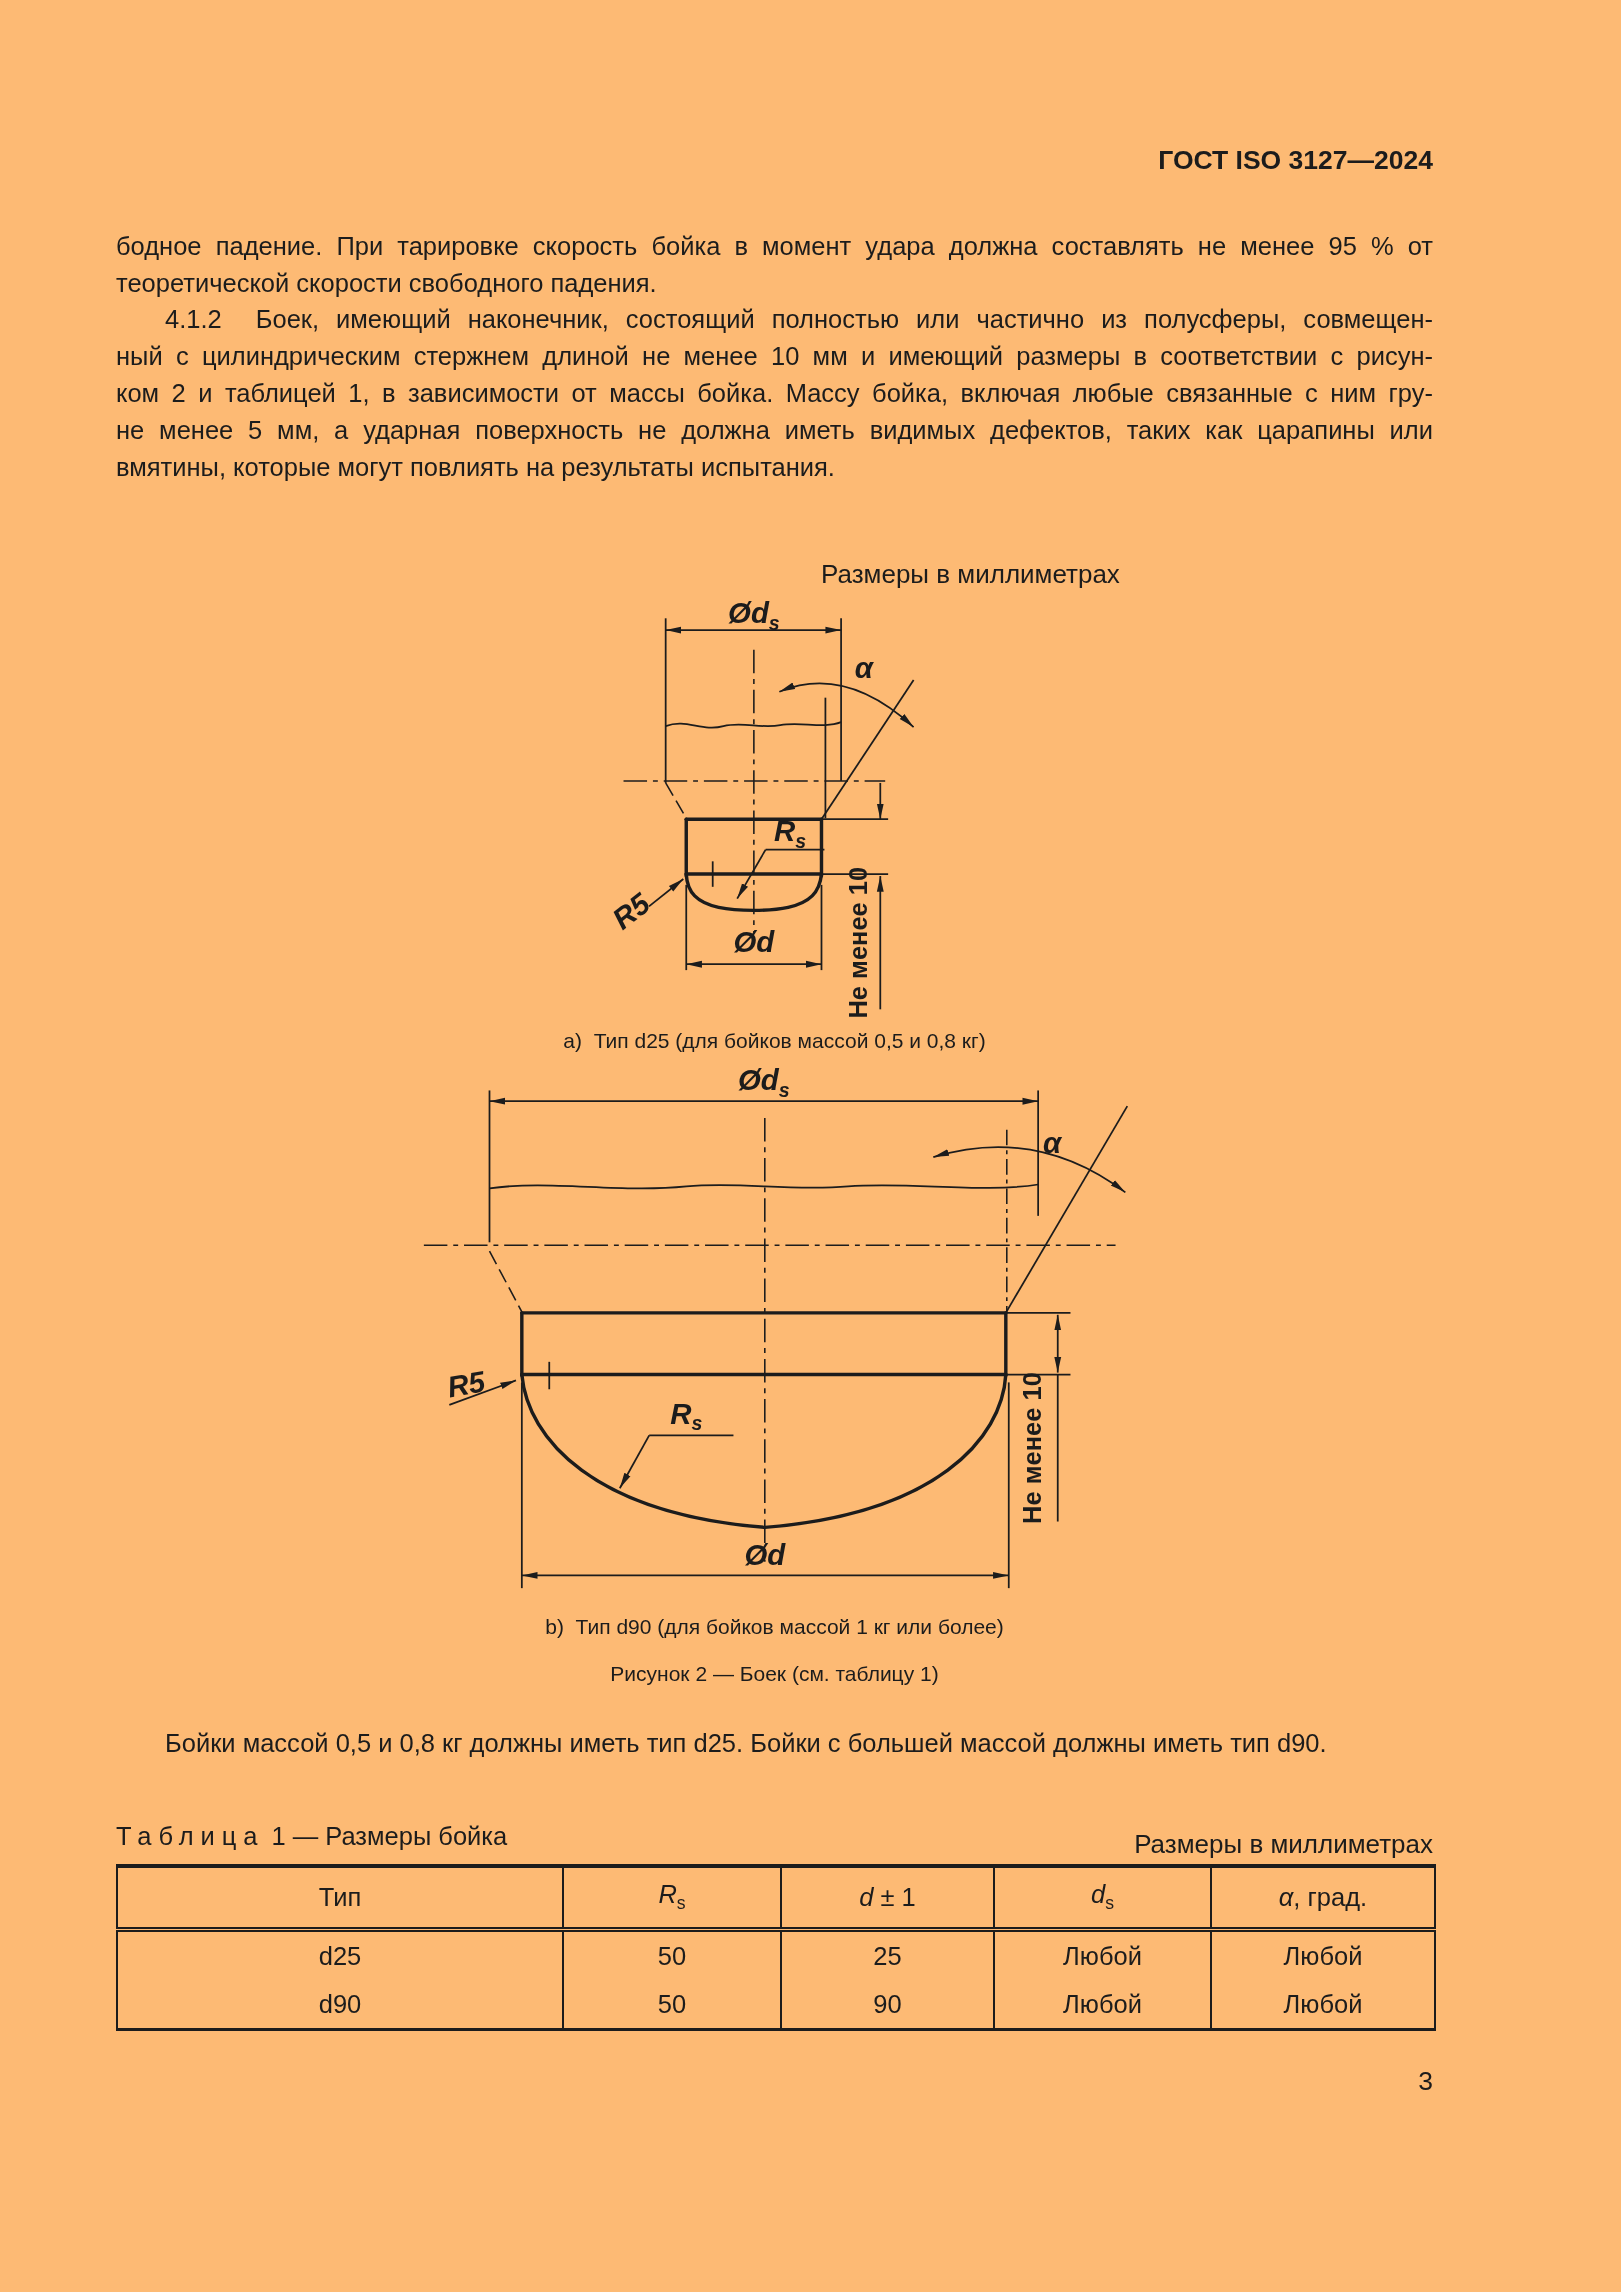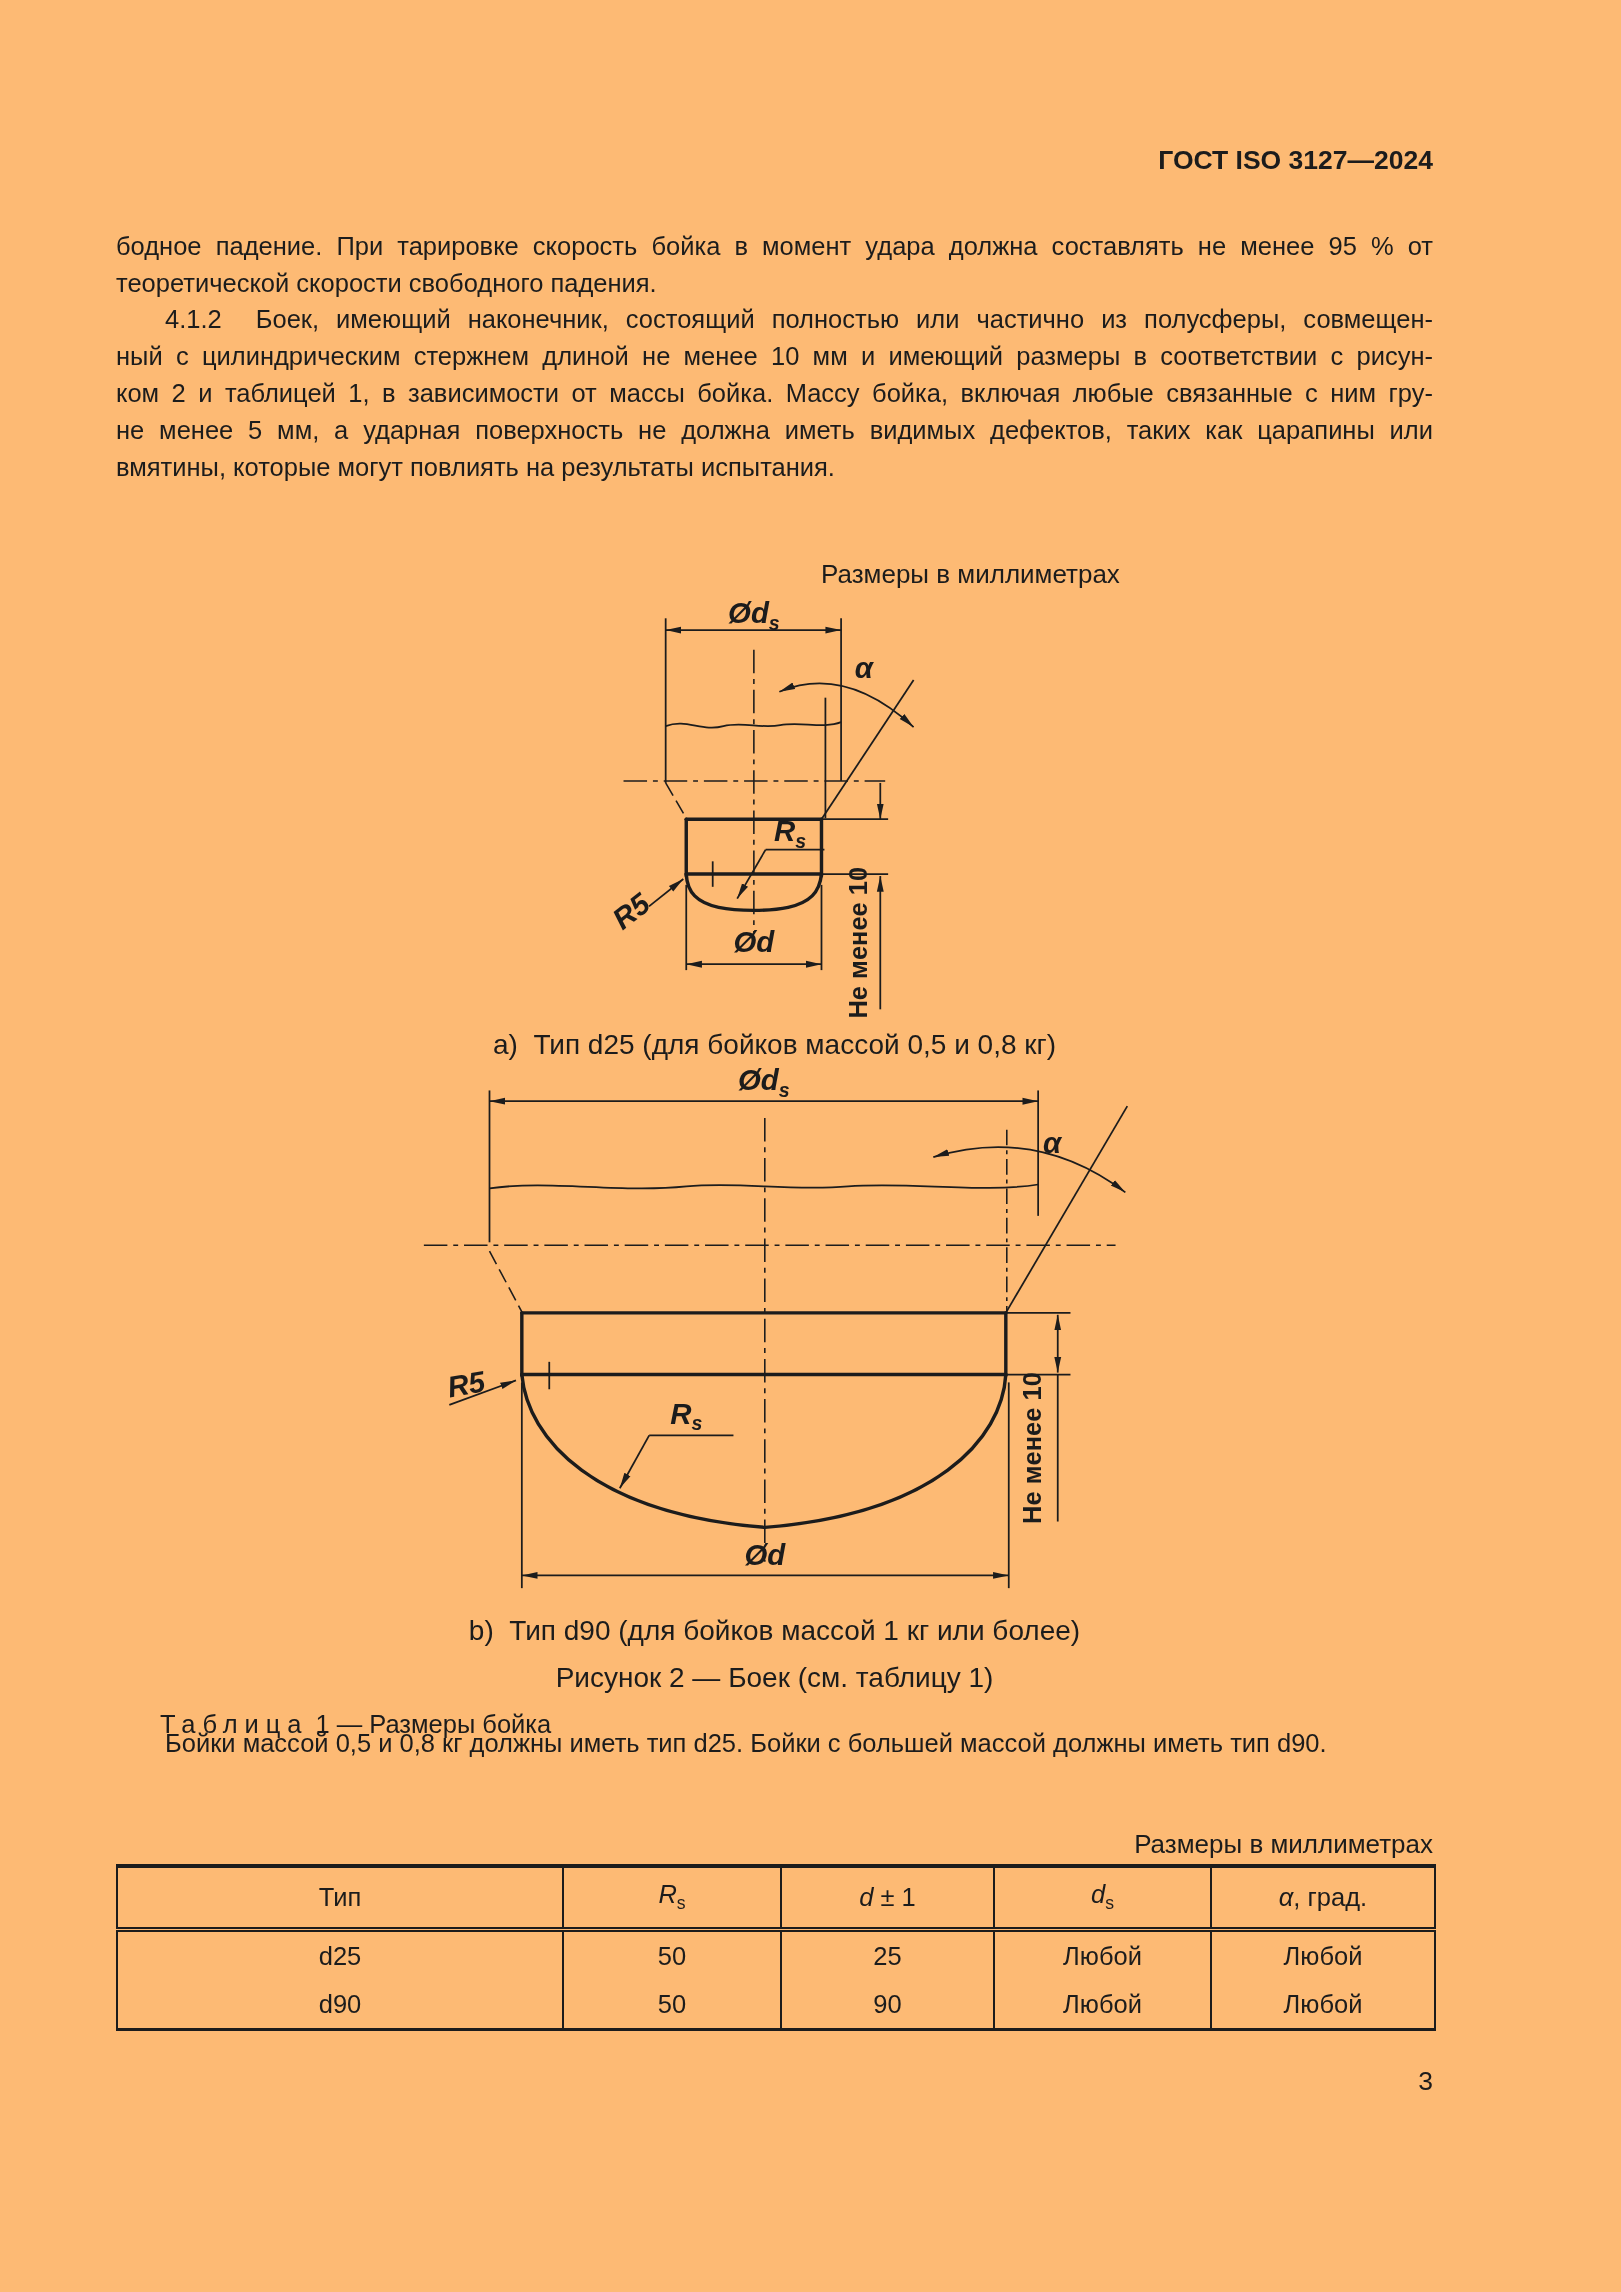--- a/index.html
+++ b/index.html
@@ -6,21 +6,21 @@
   .page{position:relative;width:1621px;height:2293px;background:#fdba74;
         font-family:"Liberation Sans","DejaVu Sans",sans-serif;color:#1c1c1c;overflow:hidden;}
   .abs{position:absolute;}
   .doc-header{left:116px;top:145px;width:1317px;text-align:right;
               font-weight:bold;font-size:26.5px;}
   .bodyblock{left:116px;width:1317px;font-size:25.5px;line-height:37px;}
   .tl{text-align:justify;text-align-last:justify;white-space:normal;}
   .tl.last{text-align-last:left;}
   .tl.ind{text-indent:49px;}
   .units{font-size:26px;}
-  .caption{left:116px;width:1317px;text-align:center;font-size:28px;}
+  .caption{left:116px;width:1317px;text-align:center;font-size:21px;}
   .para3{left:116px;width:1317px;font-size:25.5px;text-indent:49px;}
   .table-title{left:116px;width:1317px;font-size:25.5px;}
   .table-title .sp{letter-spacing:6.9px;}
   .units-right{left:116px;width:1317px;text-align:right;font-size:26px;}
   .pagenum{left:116px;top:2066px;width:1317px;text-align:right;font-size:26.5px;}
 
   table.gt{position:absolute;left:116px;top:1864px;width:1317px;border-collapse:collapse;
            table-layout:fixed;font-size:25.5px;}
   table.gt{border-left:2px solid #1c1c1c;border-right:2px solid #1c1c1c;
            border-top:4.9px solid #1c1c1c;border-bottom:3.9px solid #1c1c1c;border-radius:23px;}
@@ -164,21 +164,21 @@
     <line class="thin" x1="1079" y1="1402" x2="1079" y2="1552"></line>
     <text class="m10" x="1062" y="1477" text-anchor="middle" transform="rotate(-90 1062 1477)">Не менее 10</text>
   </svg>
 
   <div class="abs caption" style="top:1615px;">b)&nbsp; Тип d90 (для бойков массой 1 кг или более)</div>
 
   <div class="abs caption" style="top:1662px;">Рисунок 2 — Боек (см. таблицу 1)</div>
 
   <div class="abs para3" style="top:1729px;">Бойки массой 0,5 и 0,8 кг должны иметь тип d25. Бойки с большей массой должны иметь тип d90.</div>
 
-  <div class="abs table-title" style="top:1710px;margin-left:44px;">
+  <div class="abs table-title" style="top:1822px;">
     <span class="sp">Таблица</span><span>&nbsp;1 — Размеры бойка</span>
   </div>
 
   <div class="abs units-right" style="top:1829px;">Размеры в миллиметрах</div>
 
   <table class="gt">
     <colgroup>
       <col style="width:446px">
         <col style="width:218px">
         <col style="width:213px">

